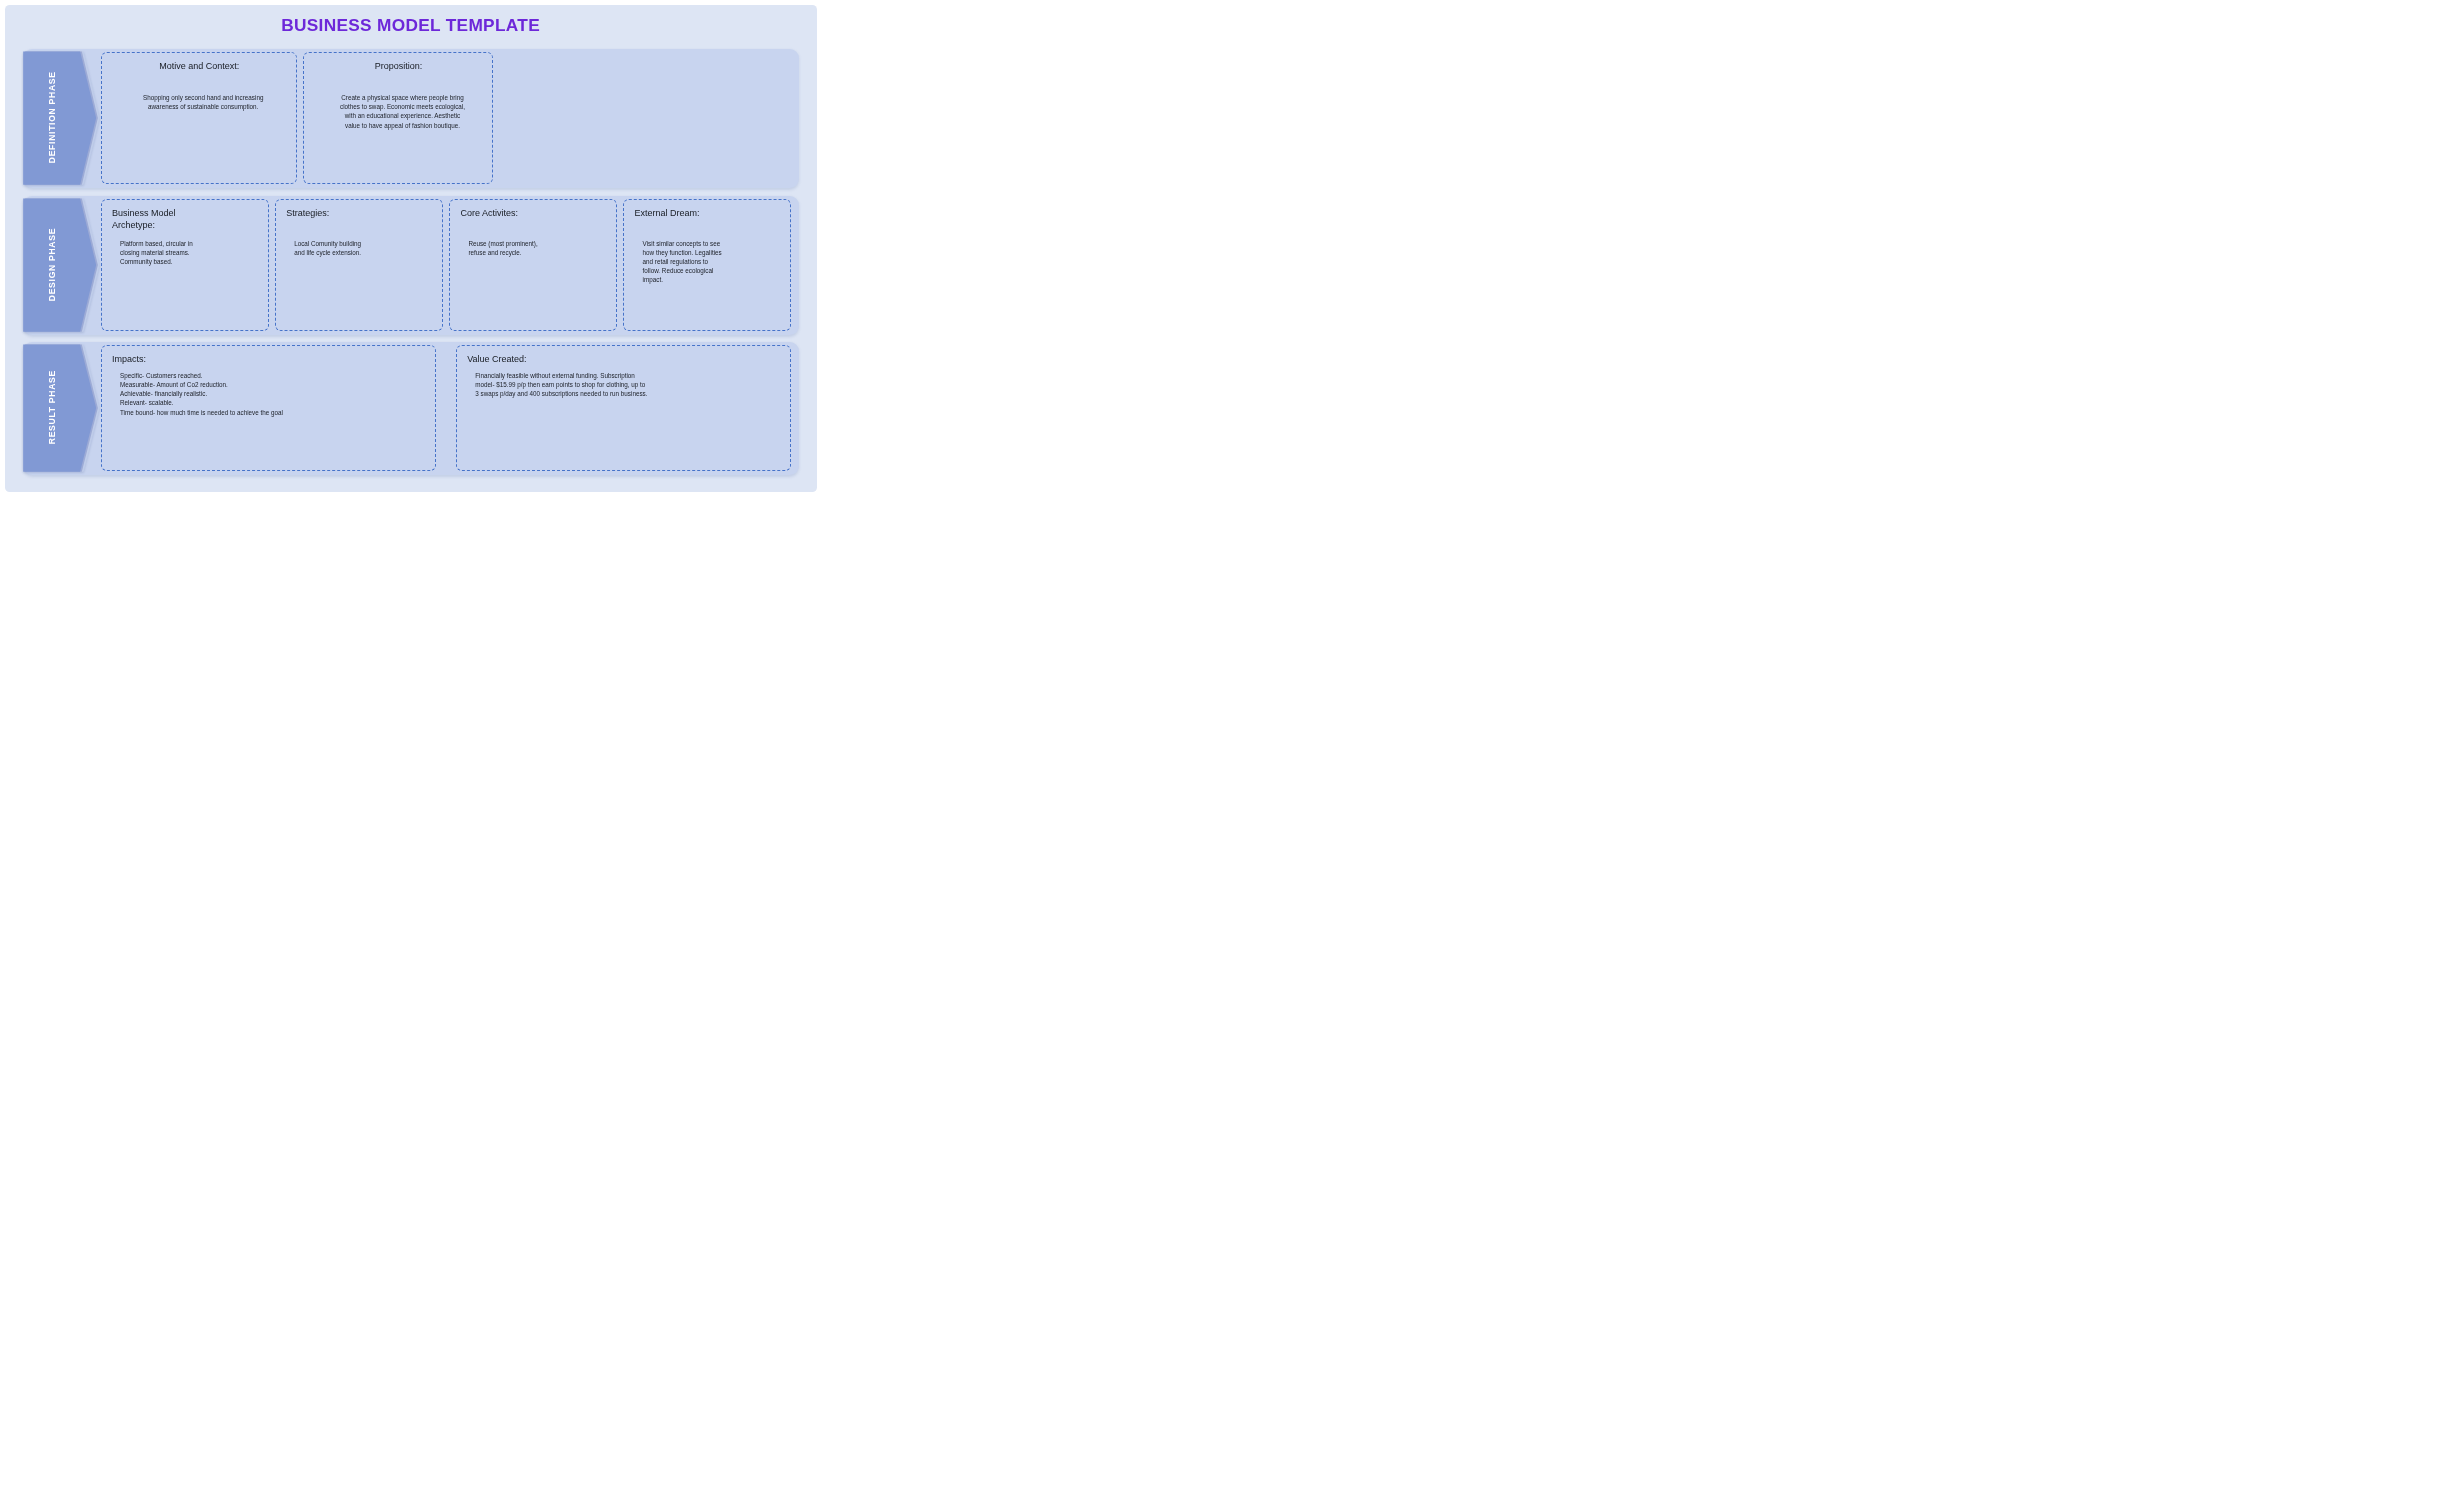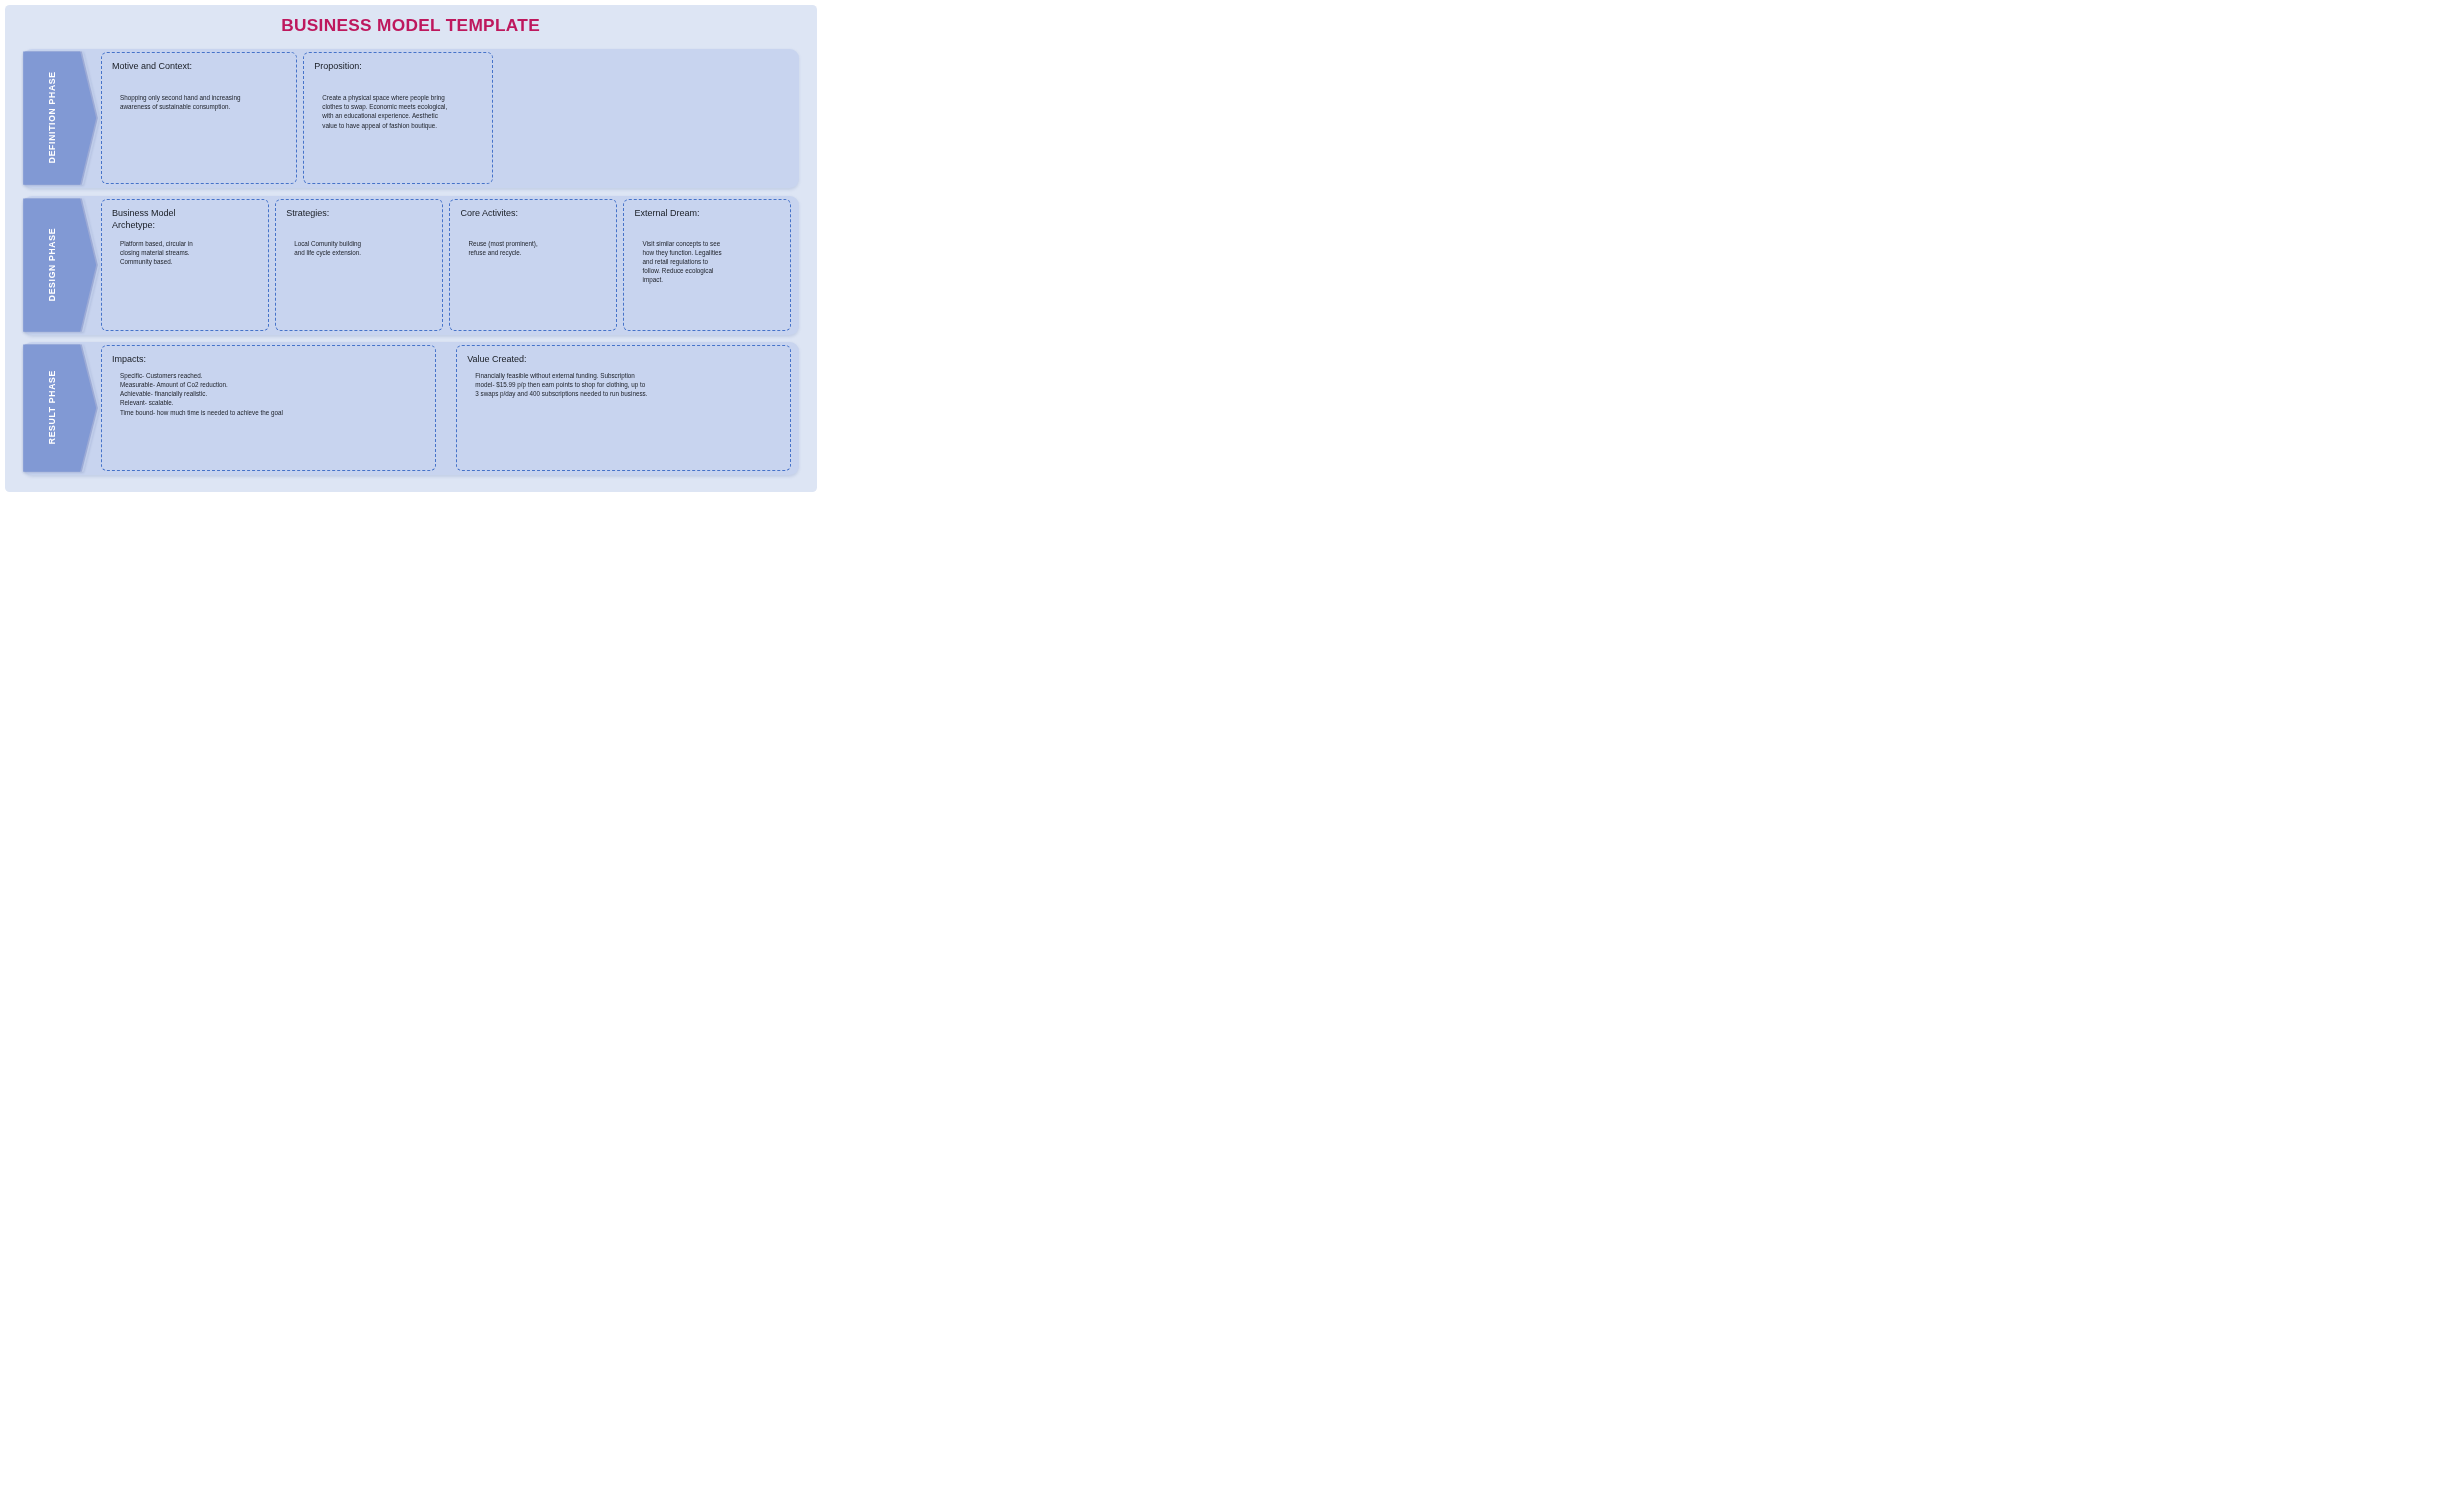--- a/index.html
+++ b/index.html
@@ -1,23 +1,23 @@
 <!DOCTYPE html>
 <html style="font-size:9.2px"><head>
 <meta charset="utf-8">
 <style>
   html,body{margin:0;padding:0;background:#ffffff;}
   body{font-family:"Liberation Sans","DejaVu Sans",sans-serif;-webkit-font-smoothing:antialiased;}
   .stage{position:relative;width:821px;height:498px;background:#ffffff;overflow:hidden;}
   .panel{position:absolute;left:4.6px;top:4.6px;width:812px;height:487px;background:#dde5f4;border-radius:4.6px;}
   .page-title{position:absolute;left:0;right:0;top:10.4px;text-align:center;
-    font-size:17.3px;font-weight:700;letter-spacing:0.3px;color:#be185d;}
+    font-size:17.3px;font-weight:700;letter-spacing:0.3px;color:#6d28d9;}
   .band{position:absolute;left:18px;width:776px;background:#c8d4ef;border-radius:9.2px;
     box-shadow:0 1.7px 2.9px rgba(110,130,180,0.22);}
-  .band.r1{top:44px;height:139px;}
+  .band.r1{top:44px;height:139px;text-align:center;}
   .band.r2{top:191px;height:139px;}
   .band.r3{top:337px;height:133px;}
   .arrow-wrap{position:absolute;left:0.6px;top:2.9px;bottom:2.9px;width:77px;
     filter:drop-shadow(0 1.2px 1.2px rgba(100,120,170,0.30));}
   .chev{position:absolute;top:0;bottom:0;width:73px;
     clip-path:polygon(0 0,78% 0,100% 50%,78% 100%,0 100%);}
   .chev.back{left:3.5px;background:#bfcce9;}
   .chev.mid{left:1.7px;background:#9dabd6;}
   .chev.main{left:0;background:#8199d4;}
   .phase-label{position:absolute;left:0;top:0;bottom:0;width:57px;

